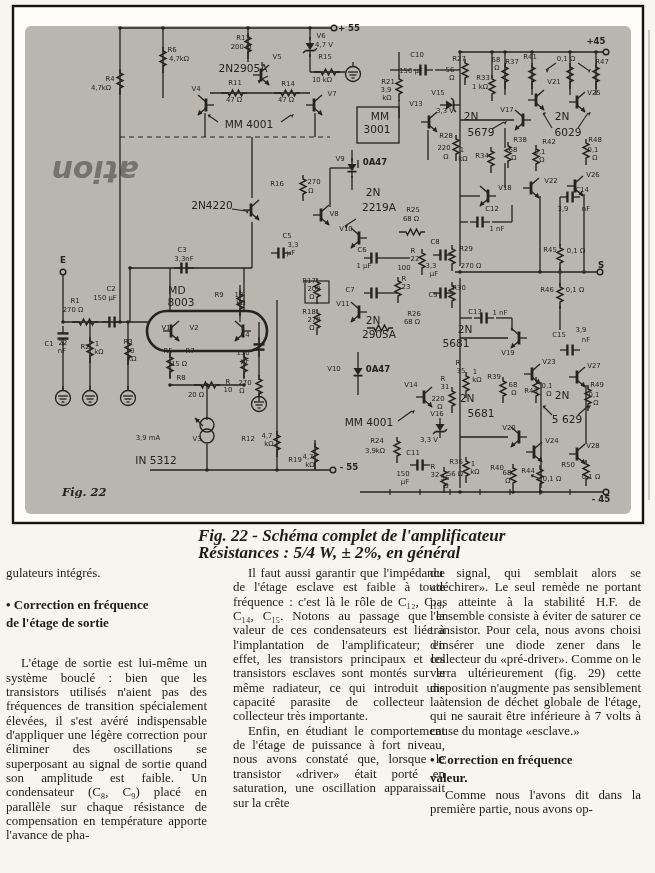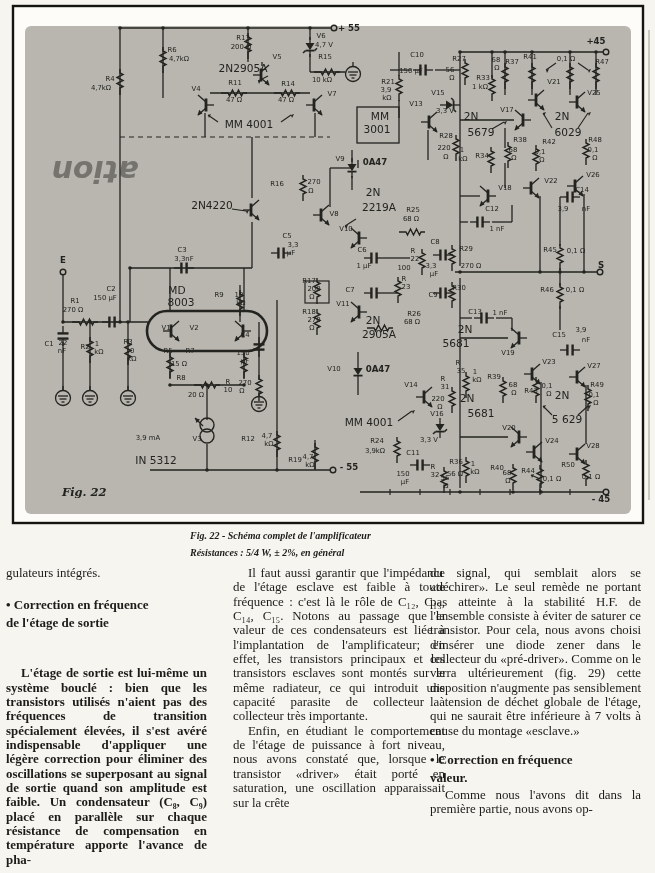--- a/index.html
+++ b/index.html
@@ -9,32 +9,32 @@
     font-family:"Liberation Serif","DejaVu Serif",serif;
   }
   .page{position:absolute;inset:0;}
   #fig{position:absolute;left:0;top:0;}
   svg text{font-family:"DejaVu Sans",sans-serif;fill:#23231f;text-anchor:middle;}
   svg text.sm{font-size:6.9px;}
   svg text.md{font-size:8.6px;font-weight:bold;}
   svg text.lg{font-size:10.6px;font-weight:500;}
   svg text.fig{font-size:11.5px;font-weight:bold;font-style:italic;font-family:"DejaVu Serif",serif;text-anchor:start;}
   .caption{
-    position:absolute;left:190px;top:527px;
-    font-weight:bold;font-style:italic;font-size:10px;line-height:17px;
+    position:absolute;left:198px;top:527px;
+    font-weight:bold;font-style:italic;font-size:17px;line-height:17px;
   }
   .col{position:absolute;top:566px;font-size:12.9px;line-height:14.35px;text-align:justify;}
   #col1{left:6px;width:201px;}
   #col2{left:233px;width:212px;}
   #col3{left:430px;width:211px;}
   .col p{margin:0;}
   .indent{text-indent:15px;}
   .head{font-size:13px;line-height:17.5px;font-weight:bold;margin:0;text-align:left;}
   #col1 .head{margin-top:16px;}
-  #col1 .para{margin-top:35px;font-weight:bold;}
+  #col1 .para{margin-top:25px;}
   #col3 .head{margin-top:13px;}
   #col3 .para2{margin-top:2px;}
   .edge-artifact{position:absolute;background:#c9c7c0;}
 </style>
 </head>
 <body>
 
 <div class="page">
 
   <svg id="fig" width="655" height="530" viewBox="0 0 655 530">

